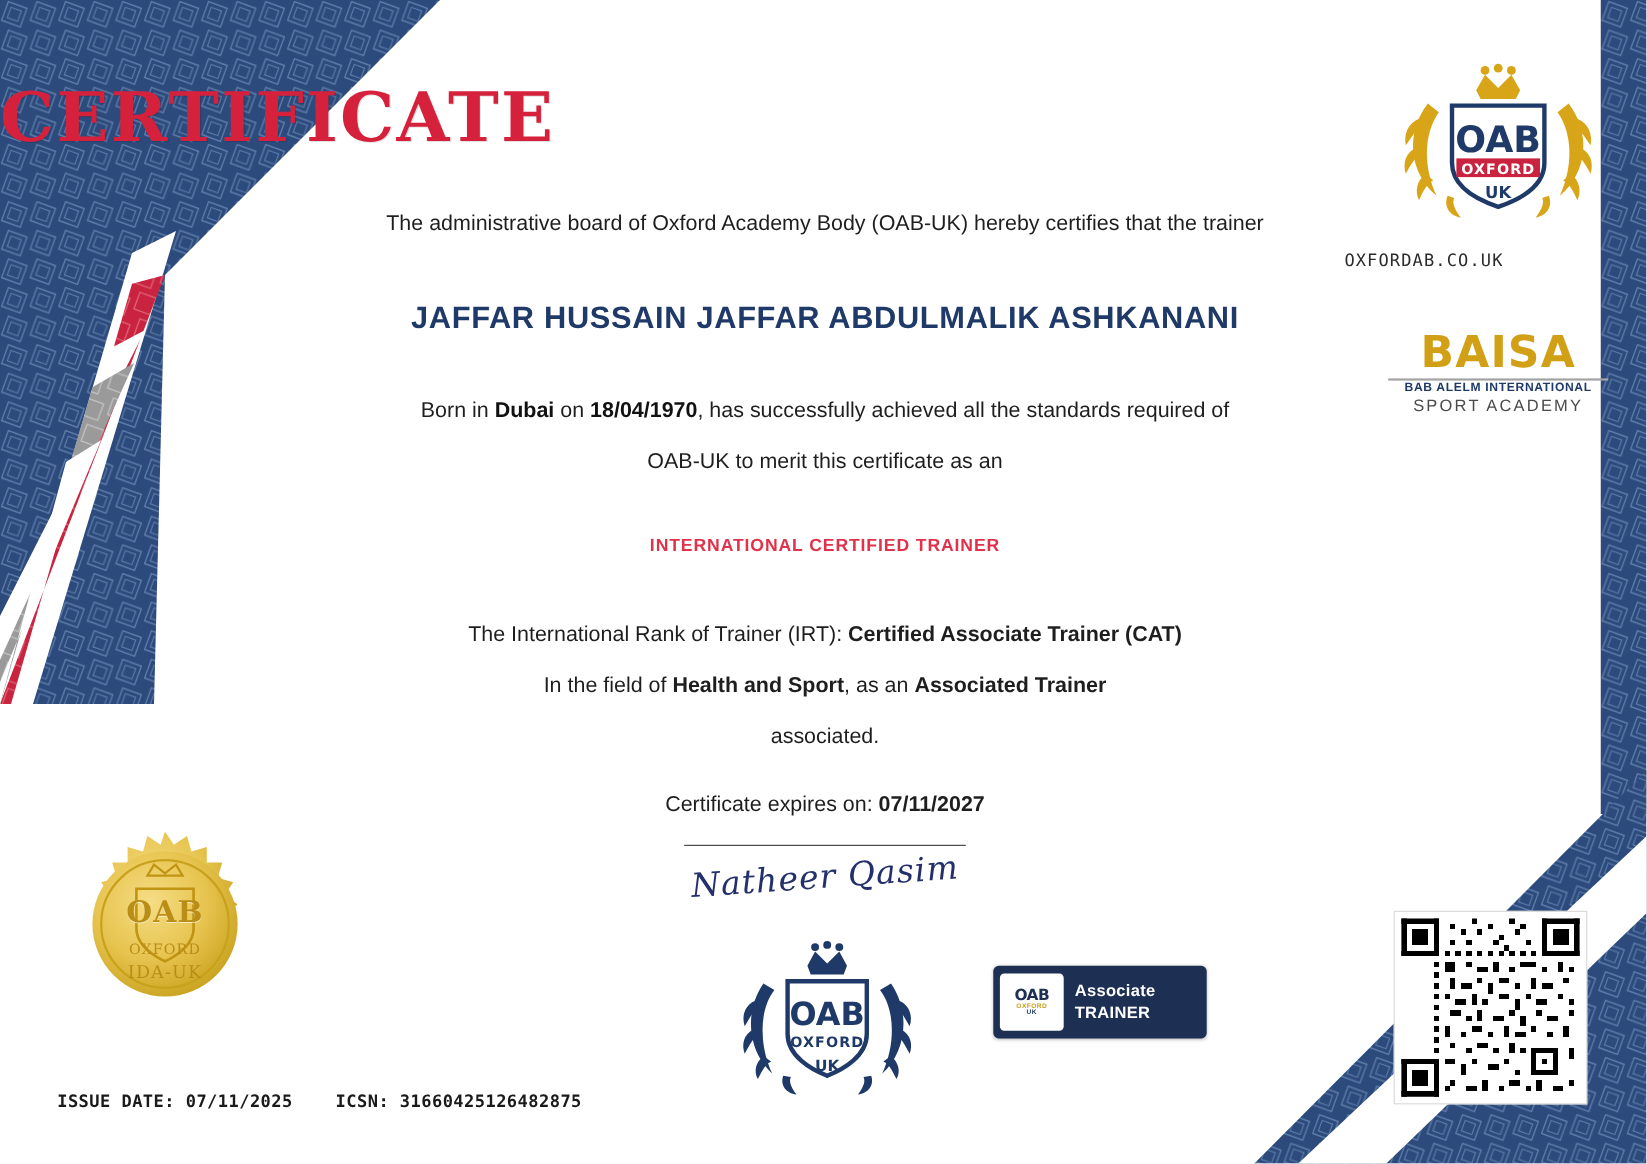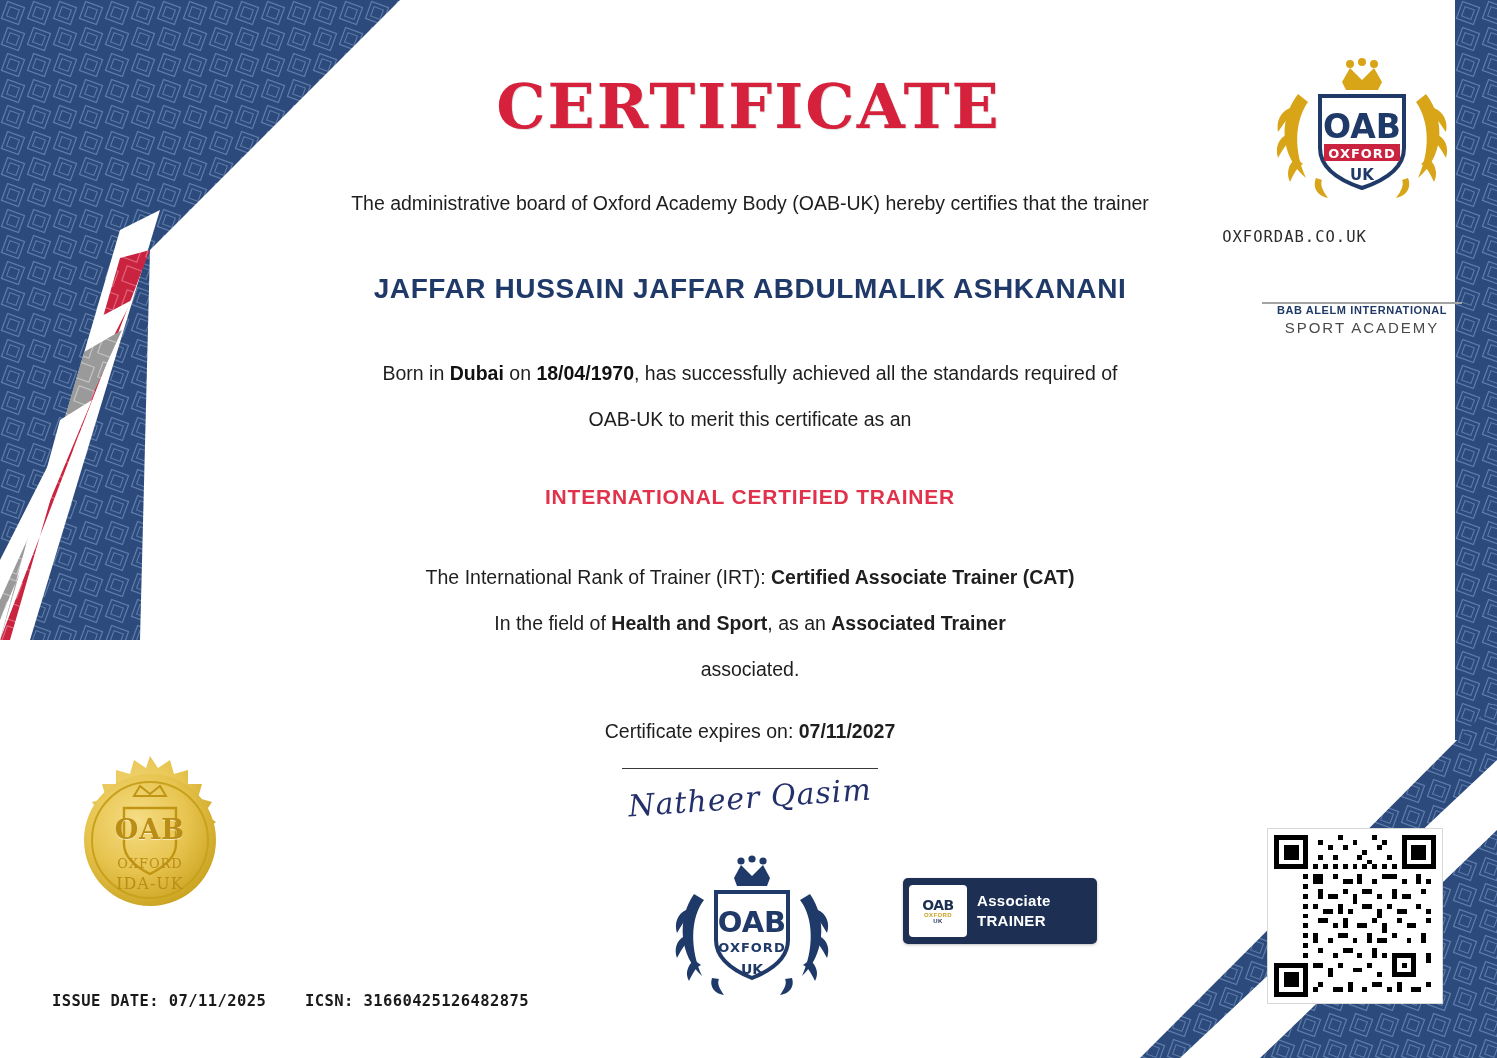--- a/index.html
+++ b/index.html
@@ -24,21 +24,20 @@
     pointer-events: none;
   }
   .deco svg { display: block; }
 
   
   .title {
     position: absolute;
     left: 0;
     right: 0;
     top: 70px;
-    text-align: center;
     font-family: "DejaVu Serif", serif;
     font-weight: bold;
     font-size: 62px;
     letter-spacing: 2px;
     color: #d6213c;
     font-variant: small-caps;
     text-shadow: 1px 1px 0 rgba(0,0,0,0.12);
   }
 
   
@@ -62,21 +61,21 @@
     color: #1f3a68;
   }
   .born {
     margin-top: 38px;
     font-size: 19.5px;
   }
   .born b, .strong { font-weight: bold; color: #111; }
   .merit { font-size: 19.5px; }
   .cert-type {
     margin-top: 32px;
-    font-size: 21px;
+    font-size: 16px;
     font-weight: bold;
     color: #e0324b;
     letter-spacing: 0.8px;
   }
   .rank {
     margin-top: 34px;
     font-size: 19.5px;
   }
   .field { font-size: 19.5px; }
   .centre { font-size: 19.5px; }
@@ -365,20 +364,21 @@
       <text x="90" y="86" font-family="DejaVu Sans, sans-serif" font-size="33" font-weight="bold" fill="#1f3a68" text-anchor="middle">OAB</text>
       <rect x="52" y="92" width="76" height="17" fill="#c9233f"></rect>
       <text x="90" y="106" font-family="DejaVu Sans, sans-serif" font-size="13" font-weight="bold" fill="#ffffff" text-anchor="middle" letter-spacing="1">OXFORD</text>
       <text x="90" y="128" font-family="DejaVu Sans, sans-serif" font-size="15" font-weight="bold" fill="#1f3a68" text-anchor="middle">UK</text>
     </svg>
   </div>
 
   <div class="oxford-url">OXFORDAB.CO.UK</div>
 
   <div class="baisa">
+    <div class="big">BAISA</div>
     <div class="sub1">BAB ALELM INTERNATIONAL</div>
     <div class="sub2">SPORT ACADEMY</div>
   </div>
 
   <div class="seal">
     <svg width="176" height="176" viewBox="0 0 176 176" style="position:absolute;left:0;top:0;">
       <defs>
         <radialGradient id="goldgrad" cx="40%" cy="35%" r="70%">
           <stop offset="0%" stop-color="#f6dd85"></stop>
           <stop offset="55%" stop-color="#e7c44f"></stop>

